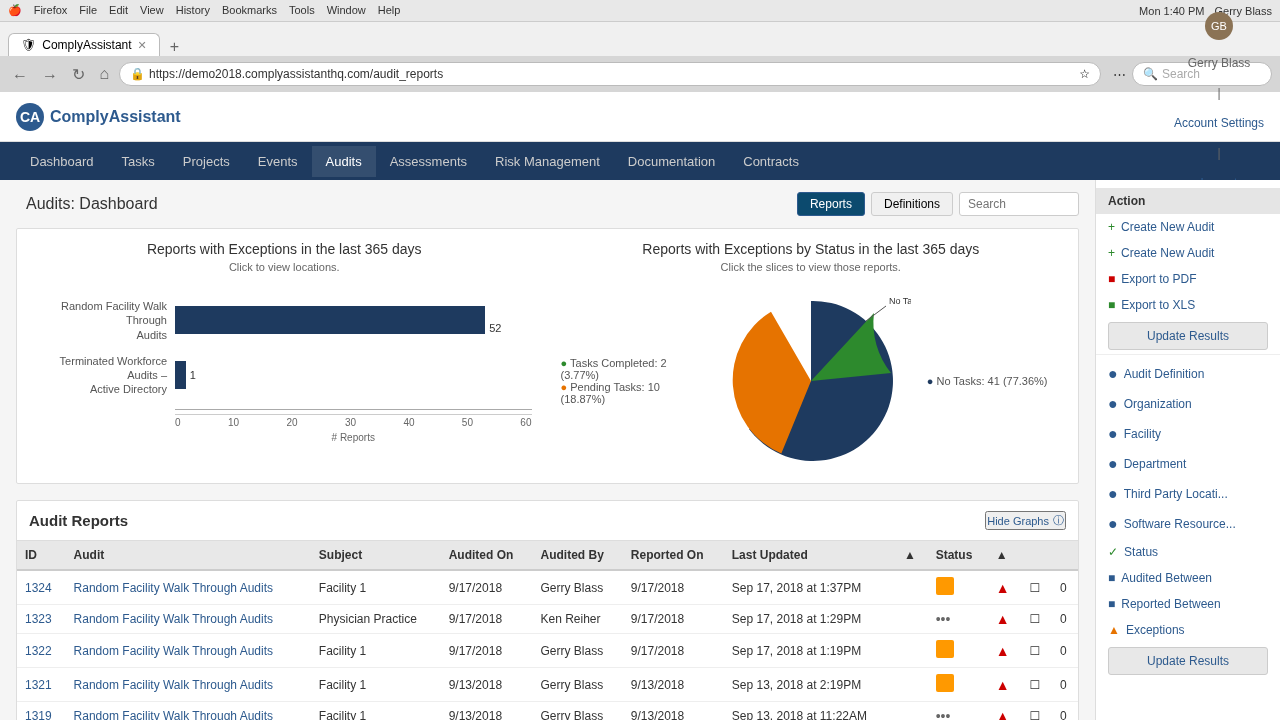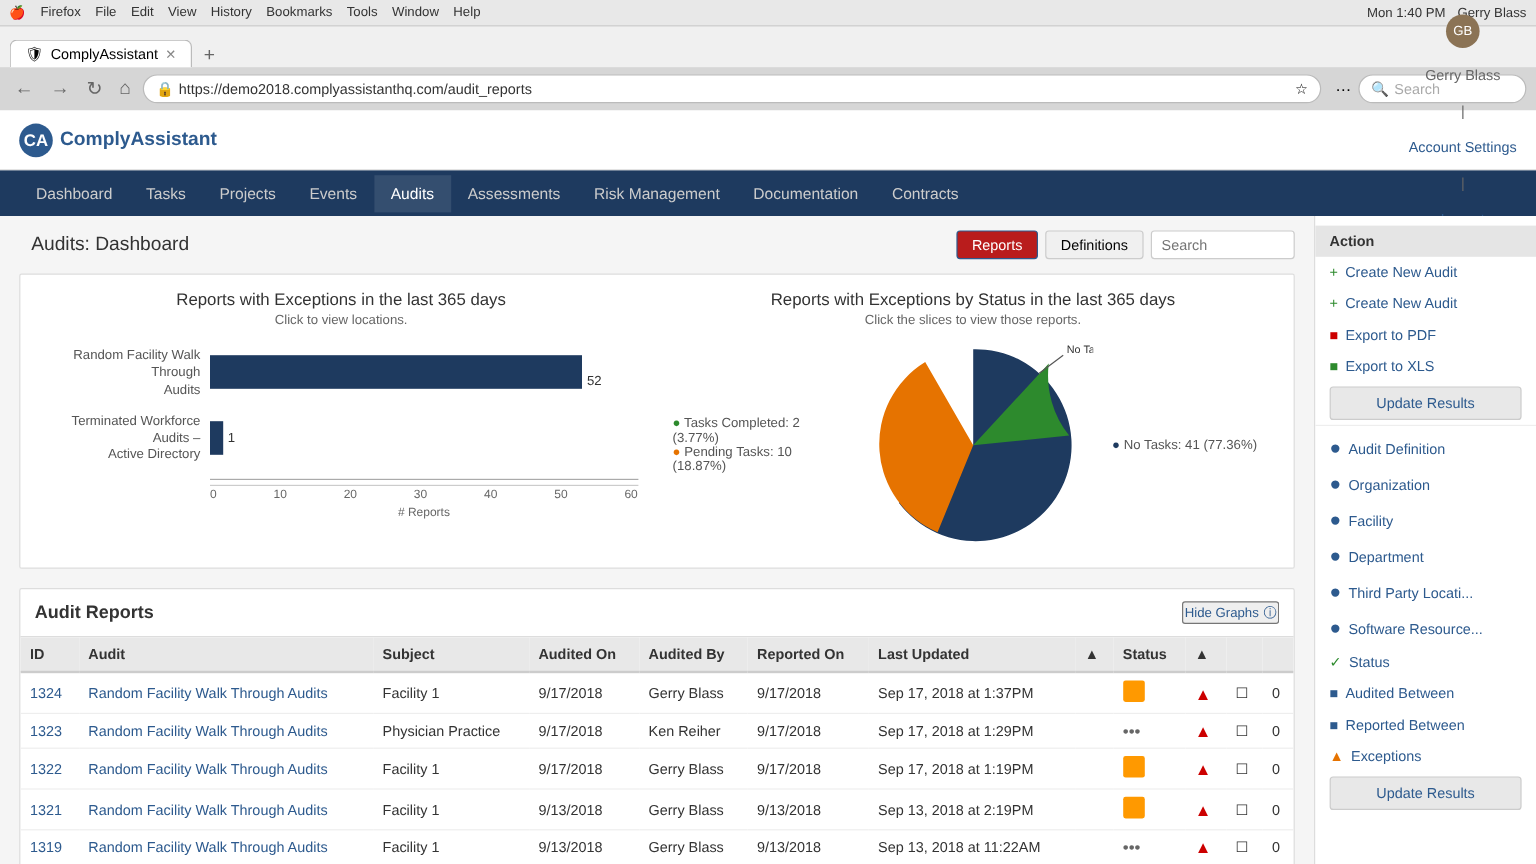--- a/index.html
+++ b/index.html
@@ -37,28 +37,28 @@
     
     .main-content { display: flex; height: calc(720px - 22px - 34px - 36px - 50px - 38px); background: #f5f5f5; }
     .content-area { flex: 1; overflow-y: auto; padding: 12px 16px; }
     .sidebar { width: 185px; background: #fff; border-left: 1px solid #ddd; padding: 8px 0; overflow-y: auto; }
 
     
     .page-header { display: flex; align-items: center; justify-content: space-between; margin-bottom: 12px; margin-left: 10px; }
     .page-title { font-size: 16px; color: #333; font-weight: normal; }
     .page-actions { display: flex; align-items: center; gap: 6px; }
     .action-btn { background: #f0f0f0; border: 1px solid #ccc; padding: 4px 12px; border-radius: 3px; font-size: 12px; cursor: pointer; display: flex; align-items: center; gap: 4px; }
-    .action-btn.active { background: #b91c1c; color: white; border-color: #2d5a8e; }
+    .action-btn.active { background: #0c4a6e; color: white; border-color: #2d5a8e; }
     .search-input { border: 1px solid #ccc; padding: 4px 8px; border-radius: 3px; font-size: 12px; width: 120px; }
 
     
     .charts-row { display: flex; gap: 16px; margin-bottom: 16px; background: #fff; padding: 12px; border: 1px solid #ddd; border-radius: 2px; }
     .chart-section { flex: 1; }
     .chart-title { font-size: 14px; text-align: center; color: #333; margin-bottom: 4px; }
-    .chart-subtitle { font-size: 11px; text-align: center; color: #666; margin-bottom: 8px; }
+    .chart-subtitle { font-size: 11px; text-align: center; color: #666; margin-bottom: 18px; }
     .bar-chart { padding: 8px; }
     .bar-row { display: flex; align-items: center; margin-bottom: 12px; gap: 8px; }
     .bar-label { font-size: 11px; color: #555; width: 130px; text-align: right; line-height: 1.3; }
     .bar-container { flex: 1; position: relative; }
     .bar { background: #1e3a5f; height: 28px; display: flex; align-items: center; padding-left: 4px; color: white; font-size: 11px; }
     .bar-value { margin-left: 4px; color: #333; font-size: 11px; }
     .bar-axis { display: flex; justify-content: space-between; padding-left: 0; font-size: 10px; color: #666; margin-top: 4px; border-top: 1px solid #ccc; padding-top: 2px; }
     .axis-label { font-size: 10px; color: #666; text-align: center; margin-top: 4px; }
 
     

